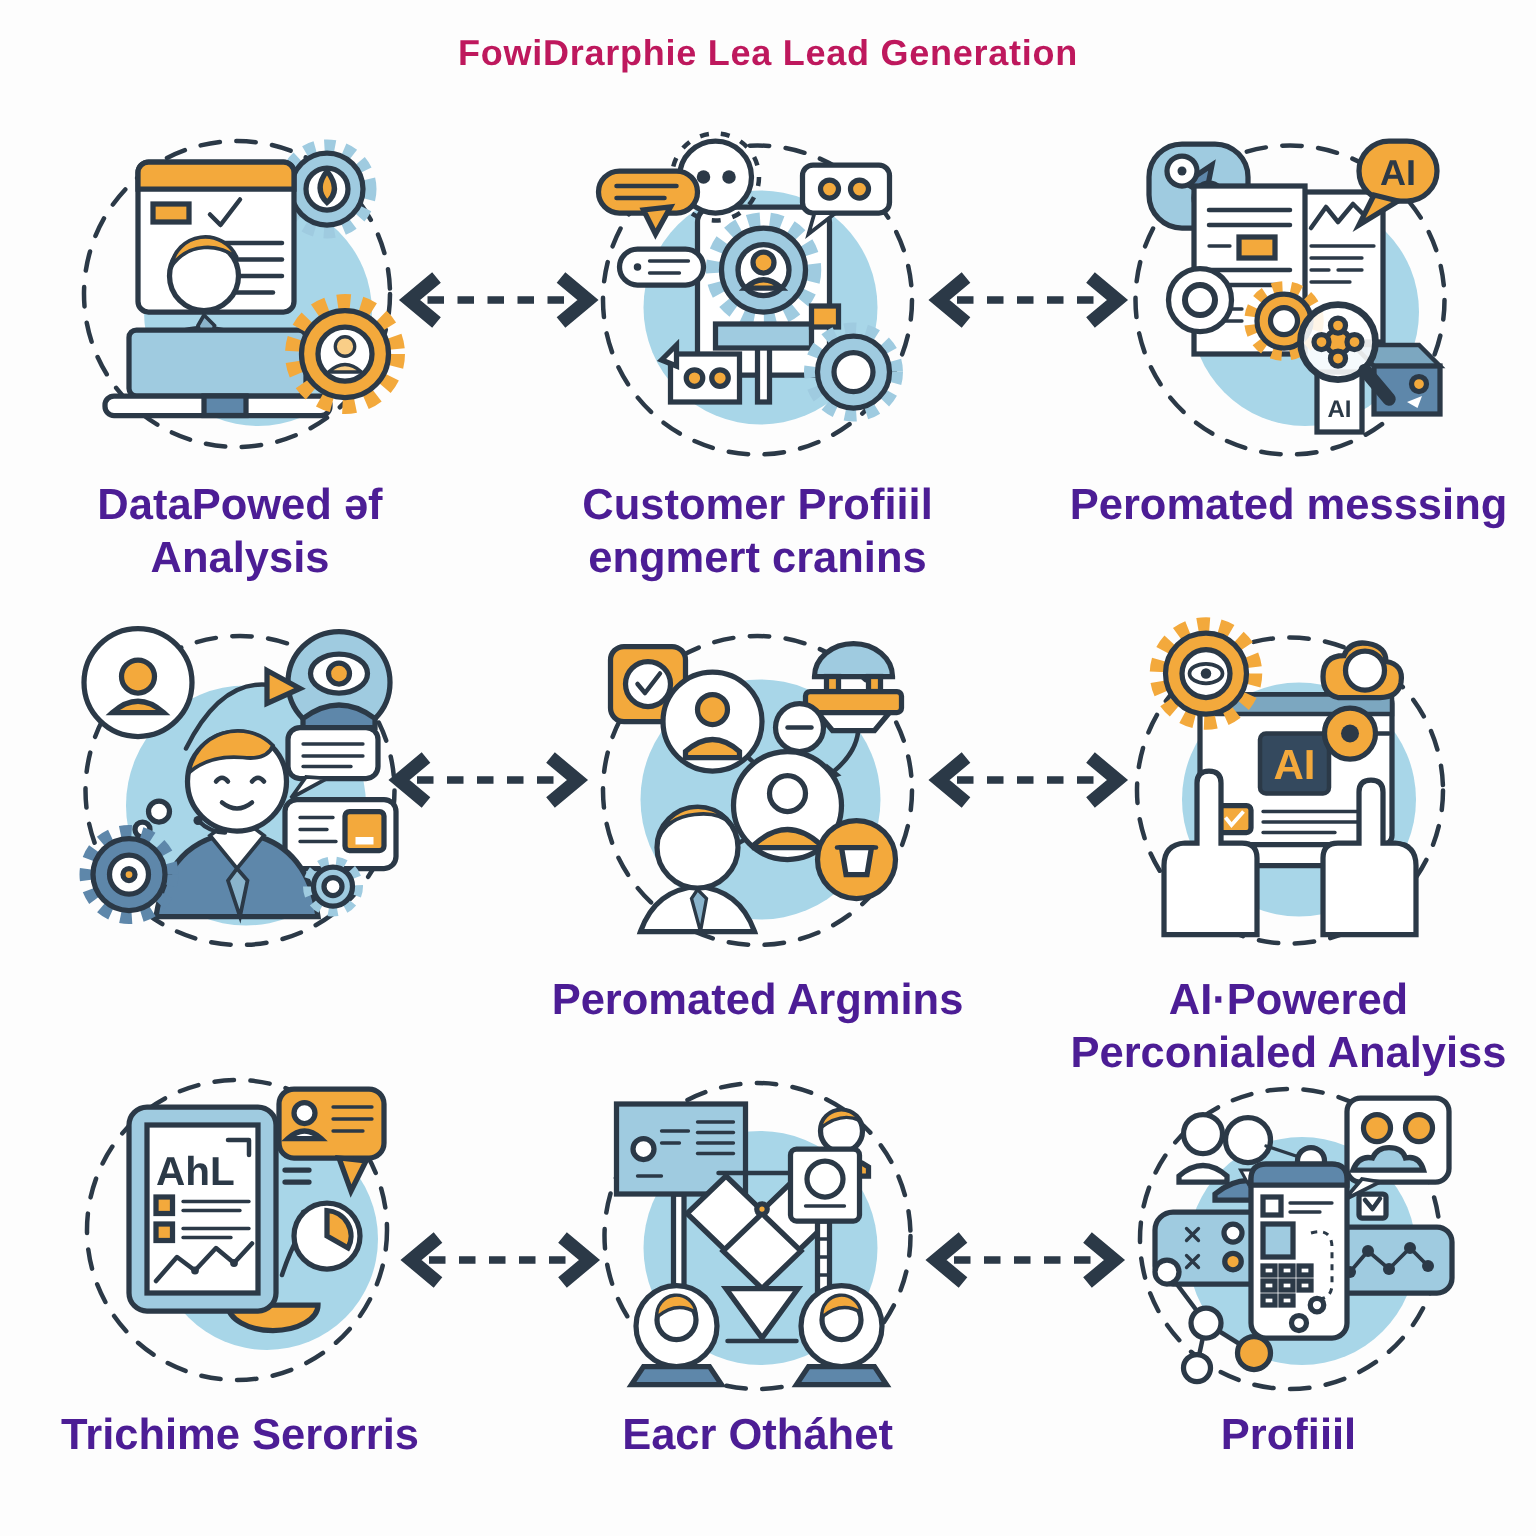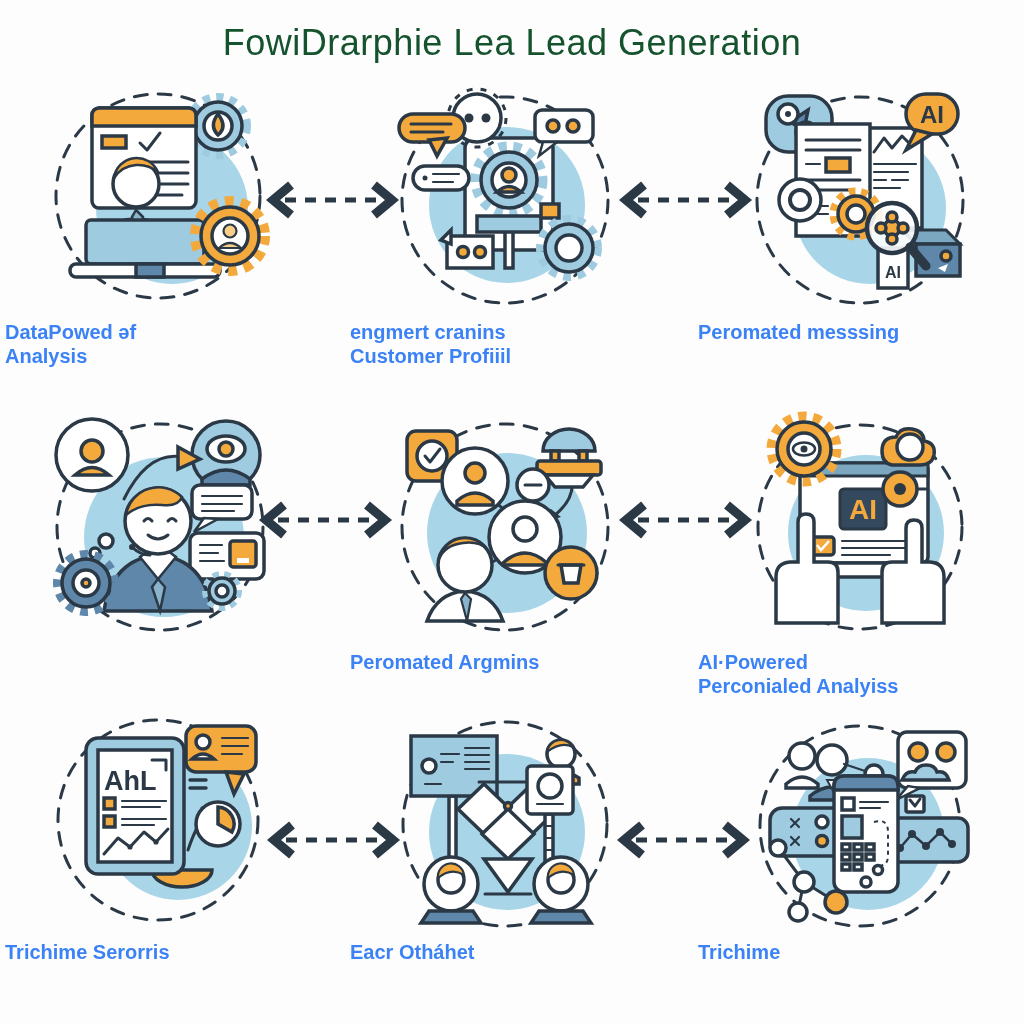--- a/index.html
+++ b/index.html
@@ -5,29 +5,29 @@
   html,body{margin:0;padding:0;}
   body{
     width:1024px;height:1024px;
     background:#fdfdfd;
     font-family:"Liberation Sans","DejaVu Sans",sans-serif;
     position:relative;overflow:hidden;
     color:#2b3947;
   }
   .title{
     position:absolute;top:22px;left:0;width:1024px;
-    text-align:center;font-size:36px;font-weight:normal;
-    color:#14532d;letter-spacing:.5px;
+    text-align:center;font-size:24px;font-weight:bold;
+    color:#be185d;letter-spacing:.5px;
   }
   .cell{position:absolute;width:240px;height:240px;}
   .c-r1{top:80px}.c-r2{top:405px}.c-r3{top:702px}
   .c-c1{left:40px}.c-c2{left:385px}.c-c3{left:740px}
   .label{
-    position:absolute;text-align:left;font-weight:bold;
-    font-size:20px;line-height:1.22;color:#3b82f6;
+    position:absolute;text-align:center;font-weight:bold;
+    font-size:29px;line-height:1.22;color:#4c1d95;
   }
   .l-r1{top:320px}.l-r2{top:650px}.l-r3{top:940px}
   .l-c1{left:5px;width:310px}.l-c2{left:350px;width:310px}.l-c3{left:698px;width:322px}
   .lbl-line{display:block}
   .arrow{position:absolute;width:135px;height:44px}
   
   .dashc{fill:none;stroke:#2b3947;stroke-width:3;stroke-dasharray:13 11;stroke-linecap:round}
   .blob{fill:#a8d6e8}
   .wf{fill:#ffffff;stroke:#2b3947;stroke-width:3.5}
   .bf{fill:#9fcbe0;stroke:#2b3947;stroke-width:3.5}
@@ -505,36 +505,36 @@
   <polyline points="26,7 8,22 26,37" class="arr-head"></polyline>
   <line x1="20" y1="22" x2="115" y2="22" class="arr-line"></line>
   <polyline points="109,7 127,22 109,37" class="arr-head"></polyline>
 </svg>
 
 <div class="label l-r1 l-c1">
   <span class="lbl-line">DataPowed əf</span>
   <span class="lbl-line">Analysis</span>
 </div>
 <div class="label l-r1 l-c2">
+  <span class="lbl-line">Customer Profiiil</span>
   <span class="lbl-line">engmert cranins</span>
-  <span class="lbl-line">Customer Profiiil</span>
 </div>
 <div class="label l-r1 l-c3">
   <span class="lbl-line">Peromated messsing</span>
 </div>
 <div class="label l-r2 l-c1">
 </div>
 <div class="label l-r2 l-c2">
   <span class="lbl-line">Peromated Argmins</span>
 </div>
 <div class="label l-r2 l-c3">
   <span class="lbl-line">AI·Powered</span>
   <span class="lbl-line">Perconialed Analyiss</span>
 </div>
 <div class="label l-r3 l-c1">
   <span class="lbl-line">Trichime Serorris</span>
 </div>
 <div class="label l-r3 l-c2">
   <span class="lbl-line">Eacr Otháhet</span>
 </div>
 <div class="label l-r3 l-c3">
-  <span class="lbl-line">Trichime</span>
+  <span class="lbl-line">Profiiil</span>
 </div>
 
 </body></html>

